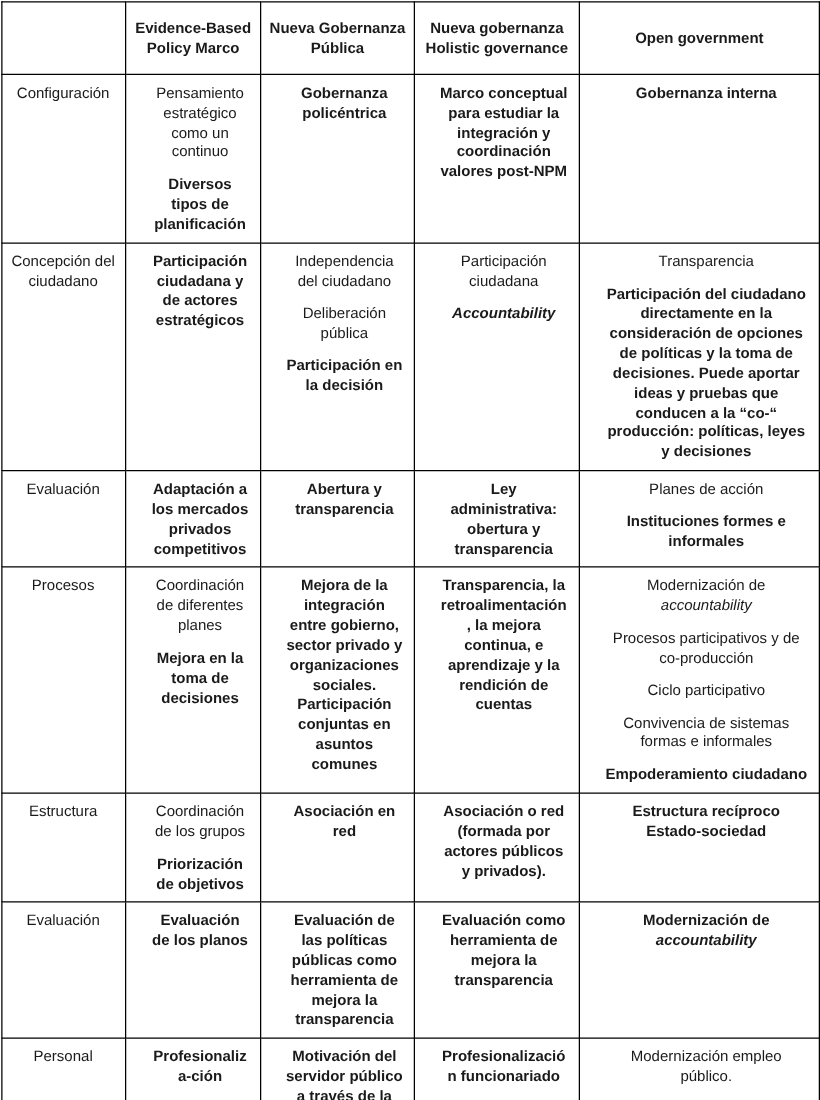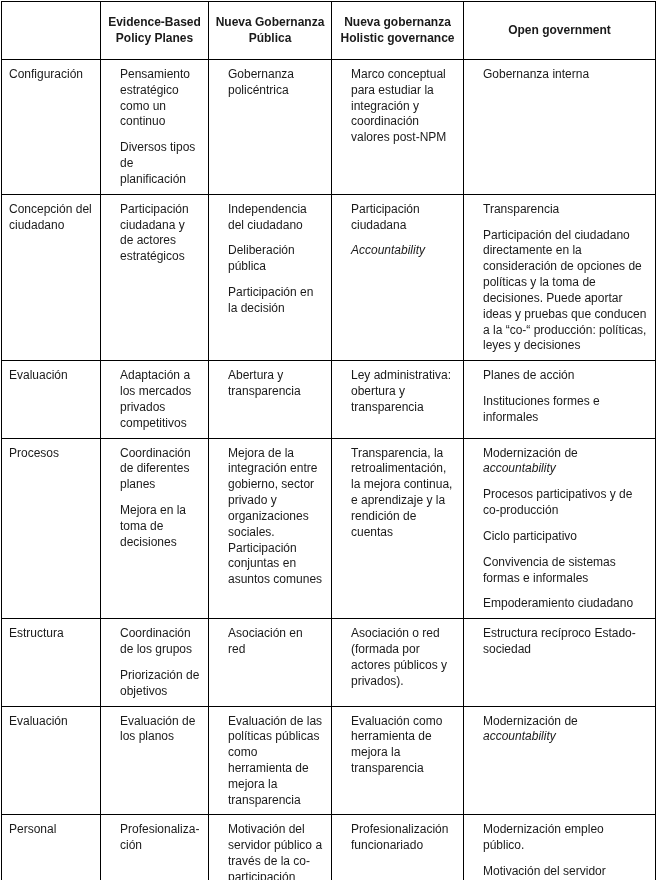--- a/index.html
+++ b/index.html
@@ -17,21 +17,21 @@
   }
   table {
     border-collapse: collapse;
     table-layout: fixed;
     width: 654px;
     margin: 1px;
   }
   th, td {
     border: 1px solid #000000;
     vertical-align: top;
-    text-align: left;
+    text-align: center;
     font-size: 12px;
     line-height: 1.32;
     font-weight: normal;
     padding: 7px 8px 6px 7px;
     word-wrap: break-word;
   }
   thead th {
     font-weight: bold;
     text-align: center;
     vertical-align: middle;
@@ -39,20 +39,21 @@
   }
   tbody th {
     font-weight: normal;
     vertical-align: top;
   }
   td p {
     margin: 0 0 10px 12px;
   }
   td p:last-child {
     margin-bottom: 0;
+    font-weight: bold;
   }
   em { font-style: italic; }
 
   
   thead tr           { height: 58px;  }
   tbody tr:nth-child(1) { height: 125px; }
   tbody tr:nth-child(2) { height: 137px; }
   tbody tr:nth-child(3) { height: 75px;  }
   tbody tr:nth-child(4) { height: 175px; }
   tbody tr:nth-child(5) { height: 77px;  }
@@ -67,21 +68,21 @@
     <colgroup>
       <col style="width:99px">
       <col style="width:108px">
       <col style="width:123px">
       <col style="width:132px">
       <col style="width:192px">
     </colgroup>
     <thead>
       <tr>
           <th></th>
-          <th>Evidence-Based Policy Planes</th>
+          <th>Evidence-Based Policy Marco</th>
           <th>Nueva Gobernanza Pública</th>
           <th>Nueva gobernanza Holistic governance</th>
           <th>Open government</th>
         </tr>
     </thead>
     <tbody>
         <tr>
           <th>Configuración</th>
           <td>
             <p>Pensamiento estratégico como un continuo</p>

